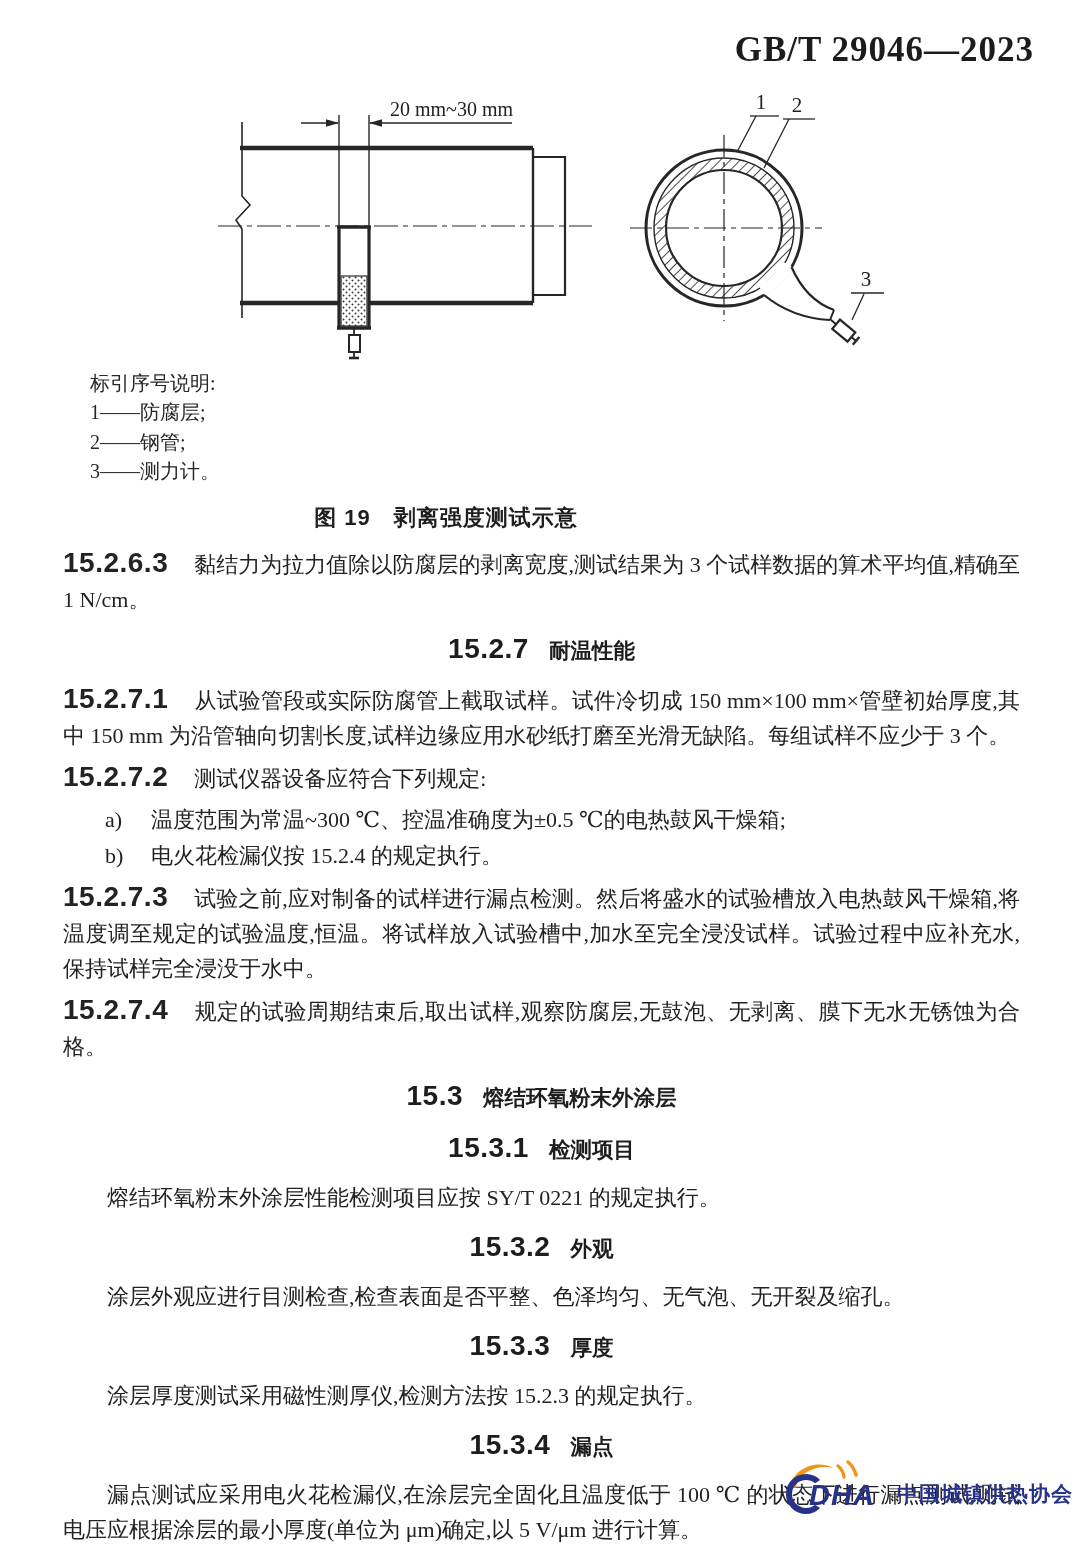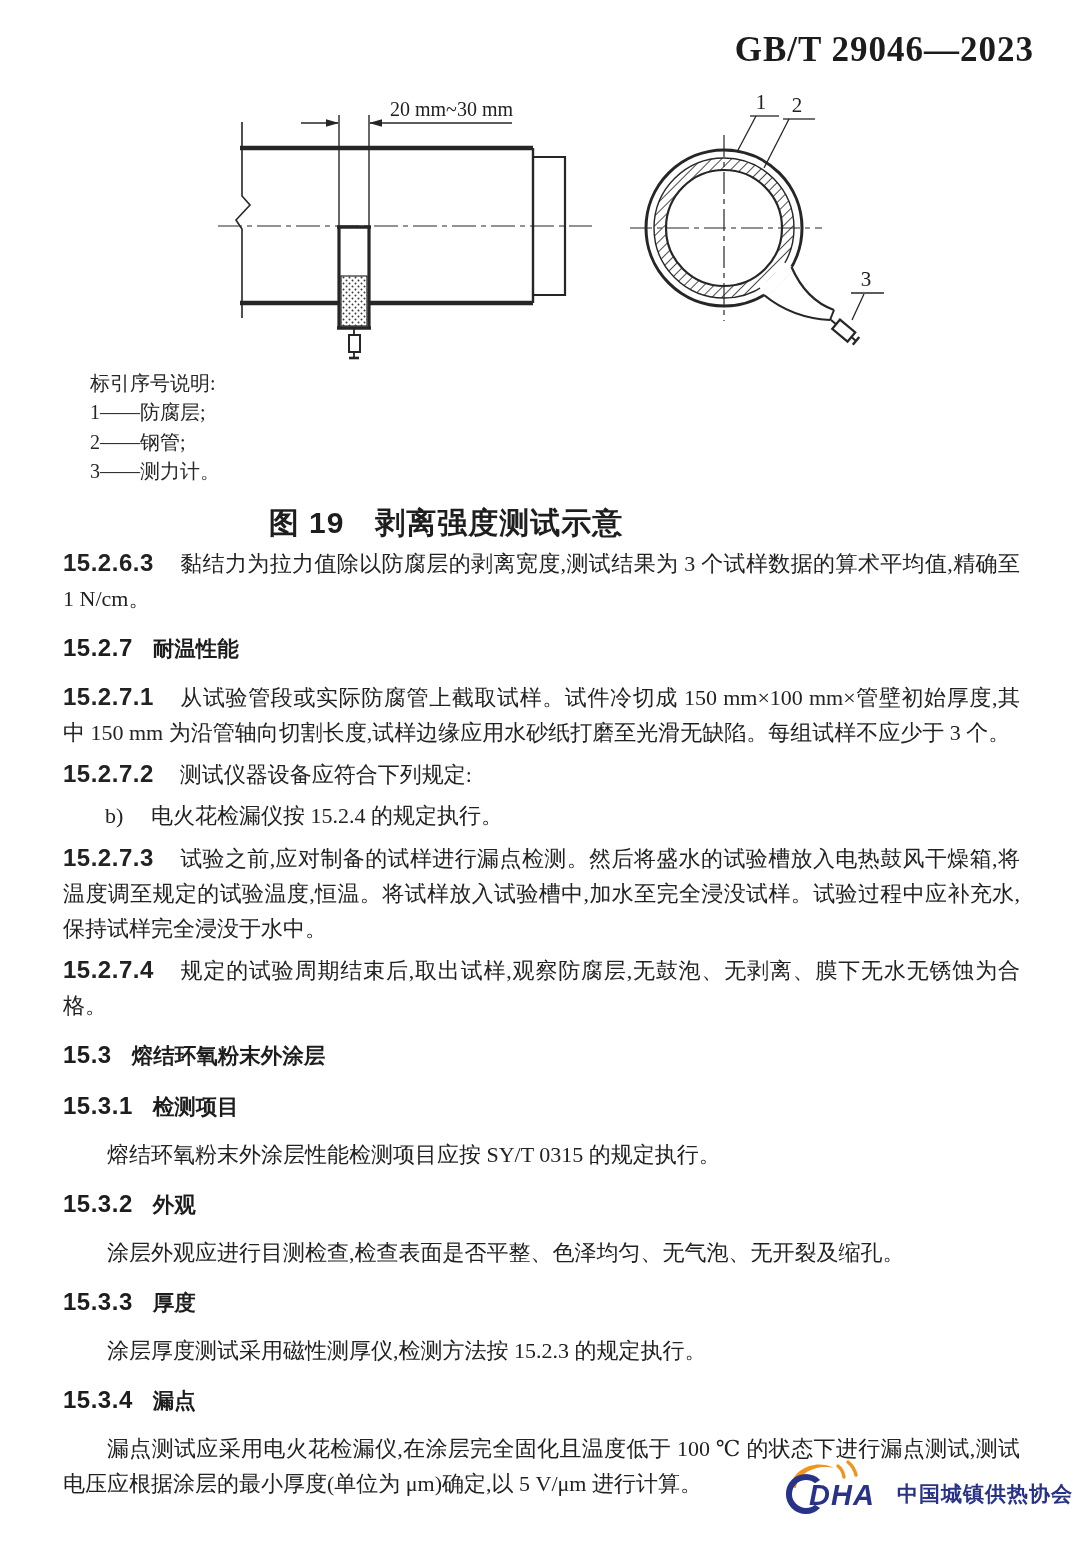--- a/index.html
+++ b/index.html
@@ -20,37 +20,37 @@
   
   .fig-svg { position:absolute; left:0; top:78px; }
   
   .legend { position:absolute; left:90px; top:368px; font-size:20px; color:#262626; }
   .legend-title { line-height:30px; }
   .legend-item { line-height:29.5px; }
   
   .fig-caption {
     position:absolute; left:0; top:503px; width:892px; text-align:center;
     font-family:"Liberation Sans","DejaVu Sans",sans-serif;
-    font-weight:700; font-size:30px; color:#1e1e1e; letter-spacing:1px;
+    font-weight:700; font-size:22px; color:#1e1e1e; letter-spacing:1px;
   }
   
   .content {
     position:absolute; left:63px; top:539px; width:957px;
     font-size:22px; color:#222; text-align:justify;
   }
   .para { line-height:35px; margin:6px 0; }
   .sec-num {
     font-family:"Liberation Sans","DejaVu Sans",sans-serif;
-    font-weight:700; font-size:24px; letter-spacing:0.5px;
+    font-weight:700; font-size:28px; letter-spacing:0.5px;
     margin-right:26px;
   }
   .heading {
     font-family:"Liberation Sans","DejaVu Sans",sans-serif;
     font-weight:700; font-size:21.5px; line-height:35px;
-    margin:14px 0 12px; text-align:left; color:#1d1d1d;
+    margin:14px 0 12px; text-align:center; color:#1d1d1d;
   }
   .heading .sec-num { margin-right:20px; }
   .list-row { line-height:35.5px; margin:0; padding-left:42px; }
   .list-marker { display:inline-block; width:46px; }
   .indent-para { line-height:35px; margin:12px 0; text-indent:2em; }
   
   .footer-logo {
     position:absolute; left:782px; top:1460px;
     display:flex; align-items:flex-start;
   }
@@ -159,26 +159,27 @@
     </div>
 </div>
 
 <div class="fig-caption">图 19　剥离强度测试示意</div>
 
 <div class="content">
     <div class="para"><span class="sec-num">15.2.6.3</span><span>黏结力为拉力值除以防腐层的剥离宽度,测试结果为 3 个试样数据的算术平均值,精确至 1 N/cm。</span></div>
     <div class="heading"><span class="sec-num">15.2.7</span><span class="sec-title">耐温性能</span></div>
     <div class="para"><span class="sec-num">15.2.7.1</span><span>从试验管段或实际防腐管上截取试样。试件冷切成 150 mm×100 mm×管壁初始厚度,其中 150 mm 为沿管轴向切割长度,试样边缘应用水砂纸打磨至光滑无缺陷。每组试样不应少于 3 个。</span></div>
     <div class="para"><span class="sec-num">15.2.7.2</span><span>测试仪器设备应符合下列规定:</span></div>
+    <div class="list-row"><span class="list-marker">a)</span><span>温度范围为常温~300 ℃、控温准确度为±0.5 ℃的电热鼓风干燥箱;</span></div>
     <div class="list-row"><span class="list-marker">b)</span><span>电火花检漏仪按 15.2.4 的规定执行。</span></div>
     <div class="para"><span class="sec-num">15.2.7.3</span><span>试验之前,应对制备的试样进行漏点检测。然后将盛水的试验槽放入电热鼓风干燥箱,将温度调至规定的试验温度,恒温。将试样放入试验槽中,加水至完全浸没试样。试验过程中应补充水,保持试样完全浸没于水中。</span></div>
     <div class="para"><span class="sec-num">15.2.7.4</span><span>规定的试验周期结束后,取出试样,观察防腐层,无鼓泡、无剥离、膜下无水无锈蚀为合格。</span></div>
     <div class="heading"><span class="sec-num">15.3</span><span class="sec-title">熔结环氧粉末外涂层</span></div>
     <div class="heading"><span class="sec-num">15.3.1</span><span class="sec-title">检测项目</span></div>
-    <div class="indent-para"><span>熔结环氧粉末外涂层性能检测项目应按 SY/T 0315 的规定执行。</span></div>
+    <div class="indent-para"><span>熔结环氧粉末外涂层性能检测项目应按 SY/T 0221 的规定执行。</span></div>
     <div class="heading"><span class="sec-num">15.3.2</span><span class="sec-title">外观</span></div>
     <div class="indent-para"><span>涂层外观应进行目测检查,检查表面是否平整、色泽均匀、无气泡、无开裂及缩孔。</span></div>
     <div class="heading"><span class="sec-num">15.3.3</span><span class="sec-title">厚度</span></div>
     <div class="indent-para"><span>涂层厚度测试采用磁性测厚仪,检测方法按 15.2.3 的规定执行。</span></div>
     <div class="heading"><span class="sec-num">15.3.4</span><span class="sec-title">漏点</span></div>
     <div class="indent-para"><span>漏点测试应采用电火花检漏仪,在涂层完全固化且温度低于 100 ℃ 的状态下进行漏点测试,测试电压应根据涂层的最小厚度(单位为 μm)确定,以 5 V/μm 进行计算。</span></div>
   </div>
 
 <div class="footer-logo">
   <svg width="105" height="58" viewBox="0 0 105 58">

